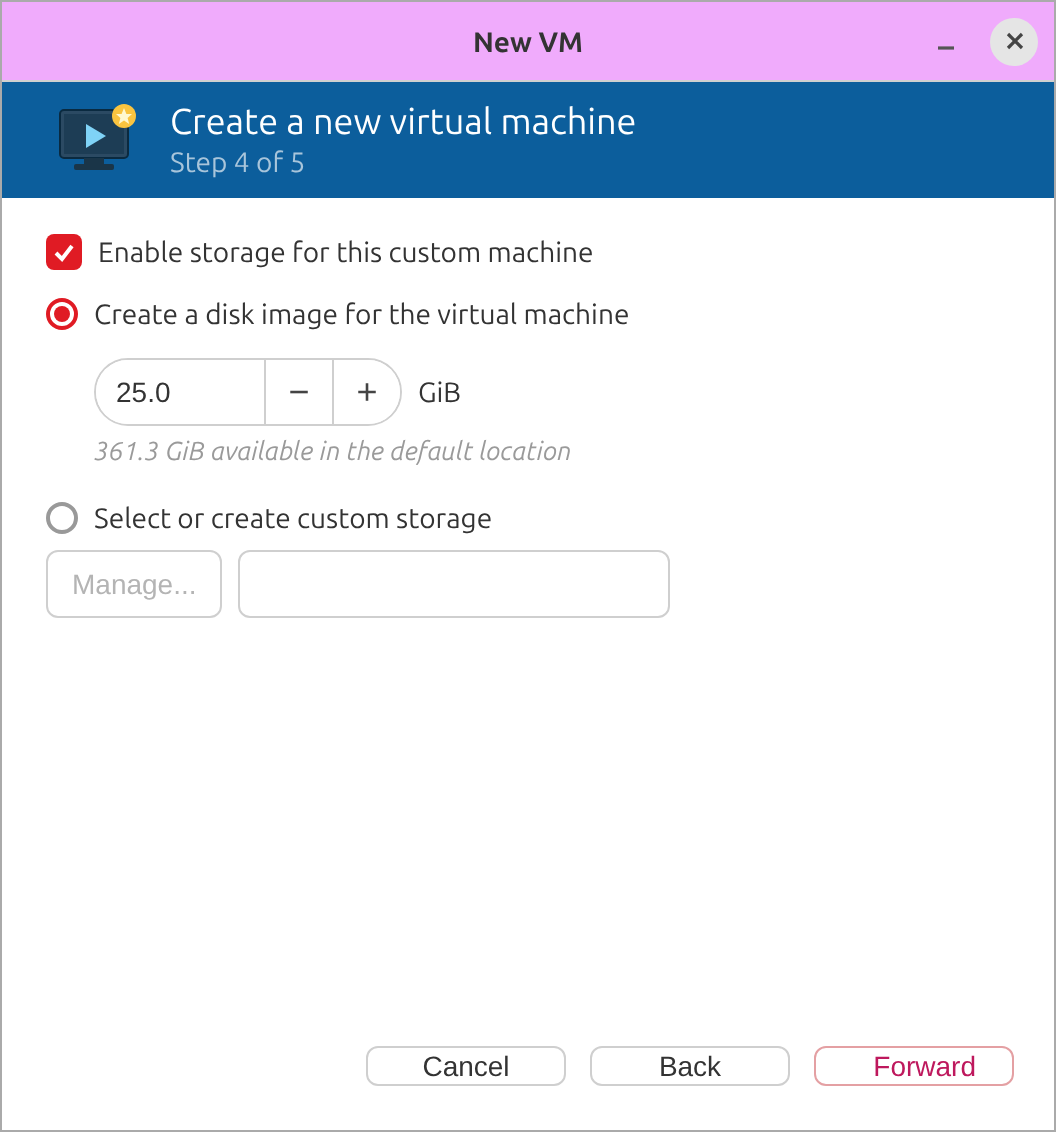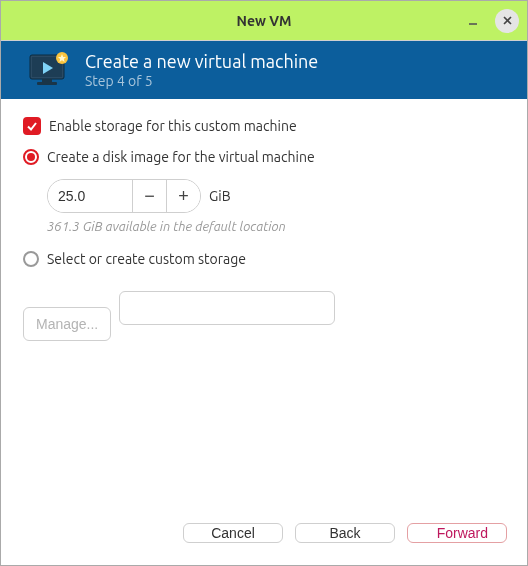--- a/index.html
+++ b/index.html
@@ -12,21 +12,21 @@
     flex-direction: column;
     font-size: 14px;
     color: #333;
     border: 1px solid #aaa;
   }
   .titlebar {
     height: 40px;
     display: flex;
     align-items: center;
     padding: 0 8px;
-    background: #bef264;
+    background: #f0abfc;
     border-bottom: 1px solid #d0d0d0;
     position: relative;
   }
   .titlebar .title {
     position: absolute;
     left: 0; right: 0;
     text-align: center;
     font-weight: 600;
     font-size: 14px;
     color: #333;
@@ -155,21 +155,20 @@
     margin-top: 4px;
   }
   .manage-btn {
     height: 34px;
     padding: 0 12px;
     border: 1px solid #cfcfcf;
     border-radius: 6px;
     background: #fff;
     color: #b4b4b4;
     font-size: 14px;
-    margin-top: 32px;
   }
   .path-input {
     height: 34px;
     width: 216px;
     border: 1px solid #cfcfcf;
     border-radius: 6px;
     padding: 0 10px;
     font-size: 14px;
     color: #b4b4b4;
     background: #fff;

